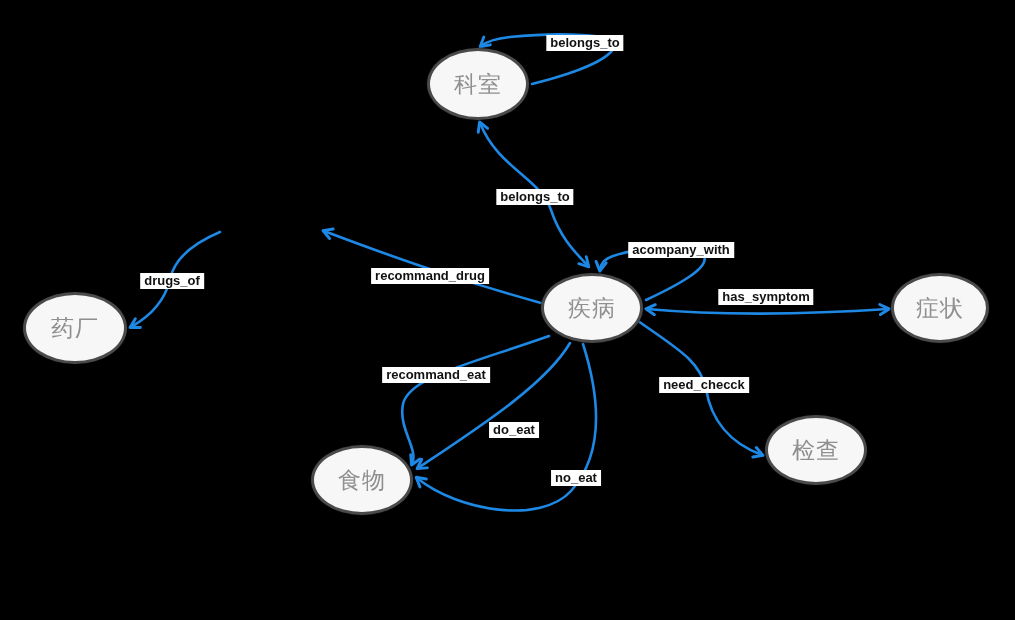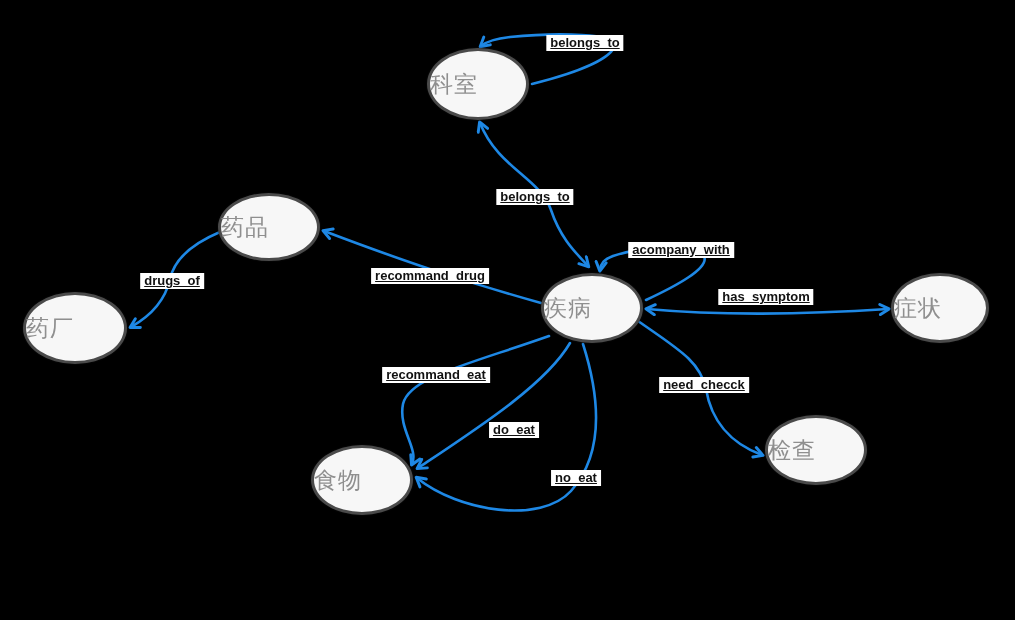--- a/index.html
+++ b/index.html
@@ -37,27 +37,27 @@
     position:absolute;
     z-index:2;
     transform:translate(-50%,-50%);
     background:var(--label-bg);
     color:var(--label-text);
     font-weight:bold;
     font-size:13px;
     line-height:16px;
     padding:0 4px;
     white-space:nowrap;
-    text-decoration:underline;
   }
   .node{
     position:absolute;
     z-index:3;
     display:flex;
     align-items:center;
+    justify-content:center;
     background:var(--node-fill);
     border:3px solid var(--node-border);
     border-radius:50%;
     box-shadow:0 0 2px rgba(20,20,20,.9);
     box-sizing:border-box;
     cursor:pointer;
   }
   .node span{
     color:var(--node-text);
     font-size:23px;
@@ -106,23 +106,20 @@
   <div class="edge-label" style="left:430px;top:276px">recommand_drug</div>
   <div class="edge-label" style="left:172px;top:281px">drugs_of</div>
   <div class="edge-label" style="left:436px;top:375px">recommand_eat</div>
   <div class="edge-label" style="left:514px;top:430px">do_eat</div>
   <div class="edge-label" style="left:576px;top:478px">no_eat</div>
 
   <div class="node" style="left:427px;top:48px;width:102px;height:72px">
     <span>科室</span>
   </div>
 
-  <div class="node" style="left:218px;top:193px;width:102px;height:68px">
-    <span>药品</span>
-  </div>
 
   <div class="node" style="left:541px;top:273px;width:102px;height:70px">
     <span>疾病</span>
   </div>
 
   <div class="node" style="left:23px;top:292px;width:104px;height:72px">
     <span>药厂</span>
   </div>
 
   <div class="node" style="left:891px;top:273px;width:98px;height:70px">

